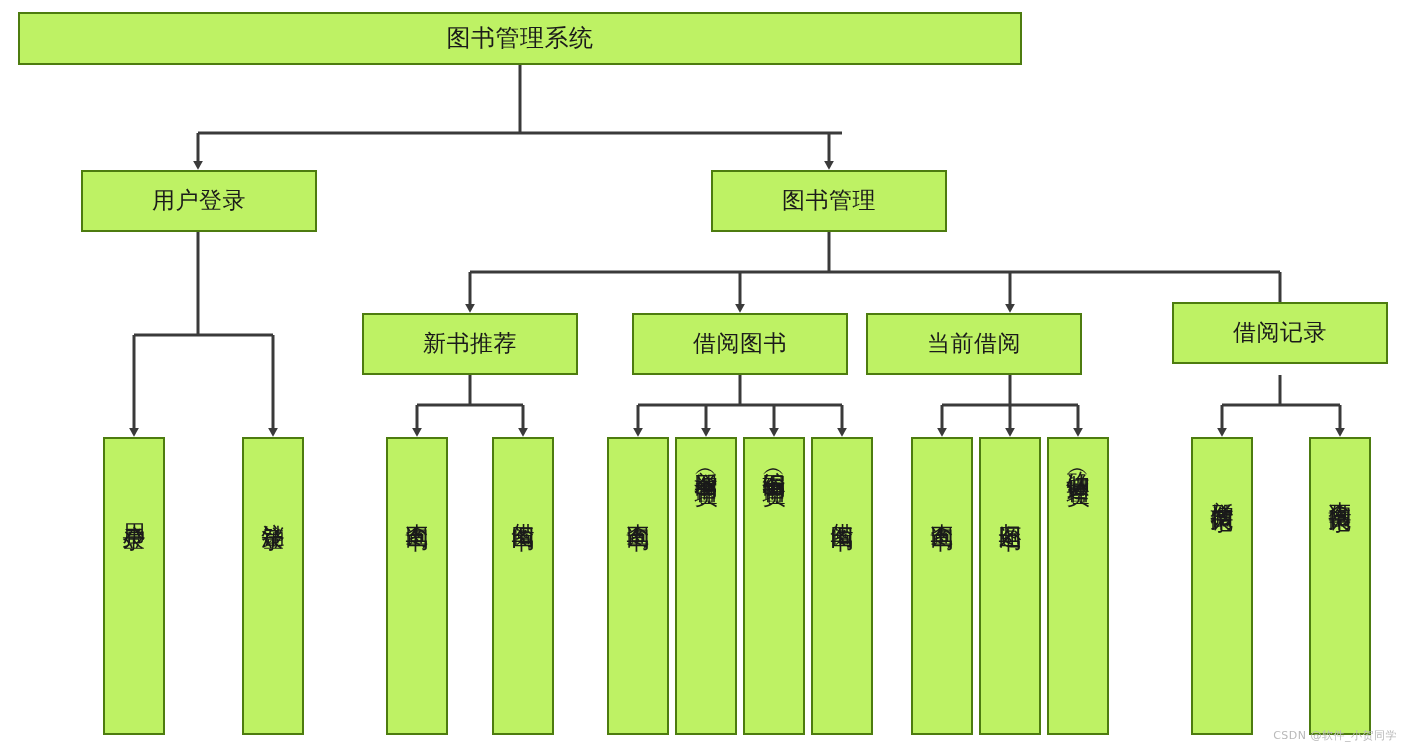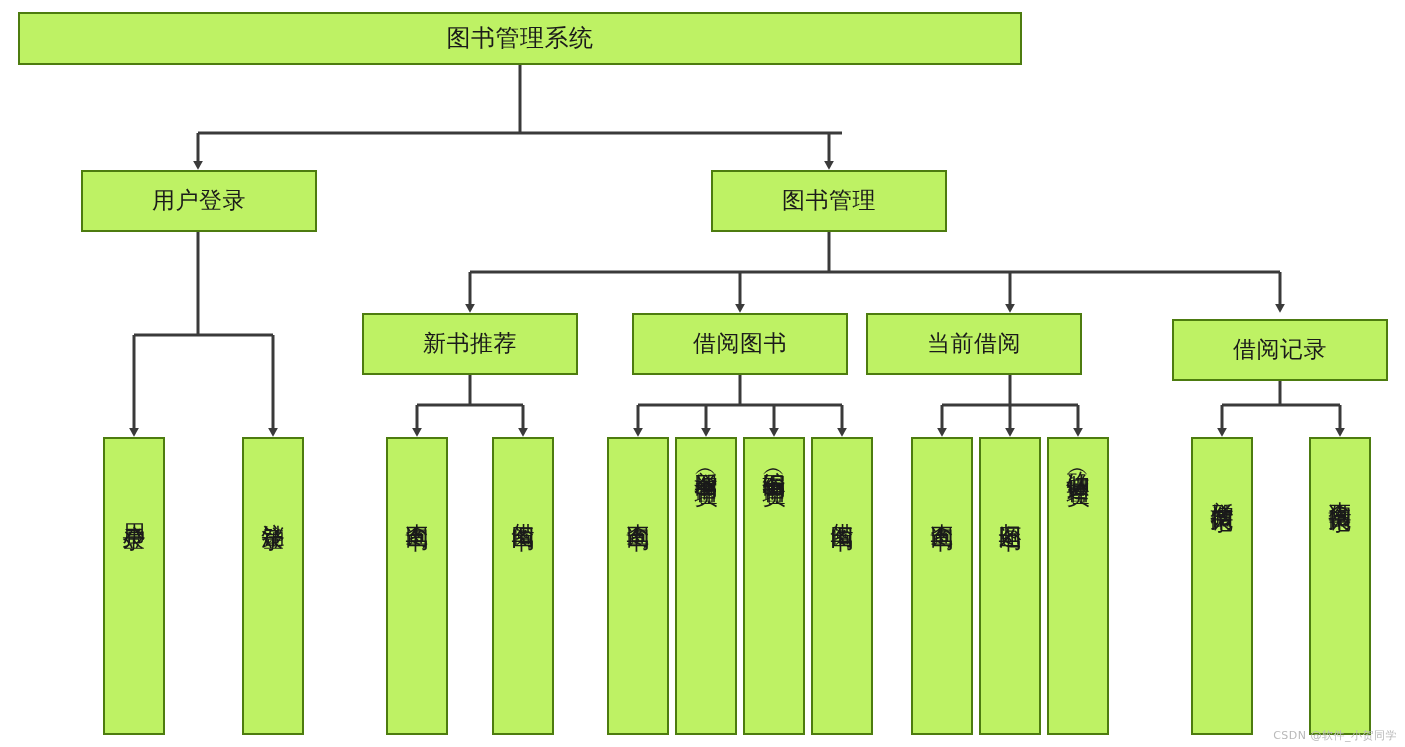--- a/index.html
+++ b/index.html
@@ -145,21 +145,21 @@
 
   <div class="node horizontal" style="left:362px; top:313px; width:216px; height:62px;">
     <span class="node-label">新书推荐</span>
   </div>
   <div class="node horizontal" style="left:632px; top:313px; width:216px; height:62px;">
     <span class="node-label">借阅图书</span>
   </div>
   <div class="node horizontal" style="left:866px; top:313px; width:216px; height:62px;">
     <span class="node-label">当前借阅</span>
   </div>
-  <div class="node horizontal" style="left:1172px; top:319px; width:216px; height:62px;">
+  <div class="node horizontal" style="left:1172px; top:302px; width:216px; height:62px;">
     <span class="node-label">借阅记录</span>
   </div>
 
   <div class="node vertical mid" style="left:103px; top:437px; width:62px; height:298px;">
     <span class="node-label">用户登录</span>
   </div>
   <div class="node vertical mid" style="left:242px; top:437px; width:62px; height:298px;">
     <span class="node-label">注销登录</span>
   </div>
 

